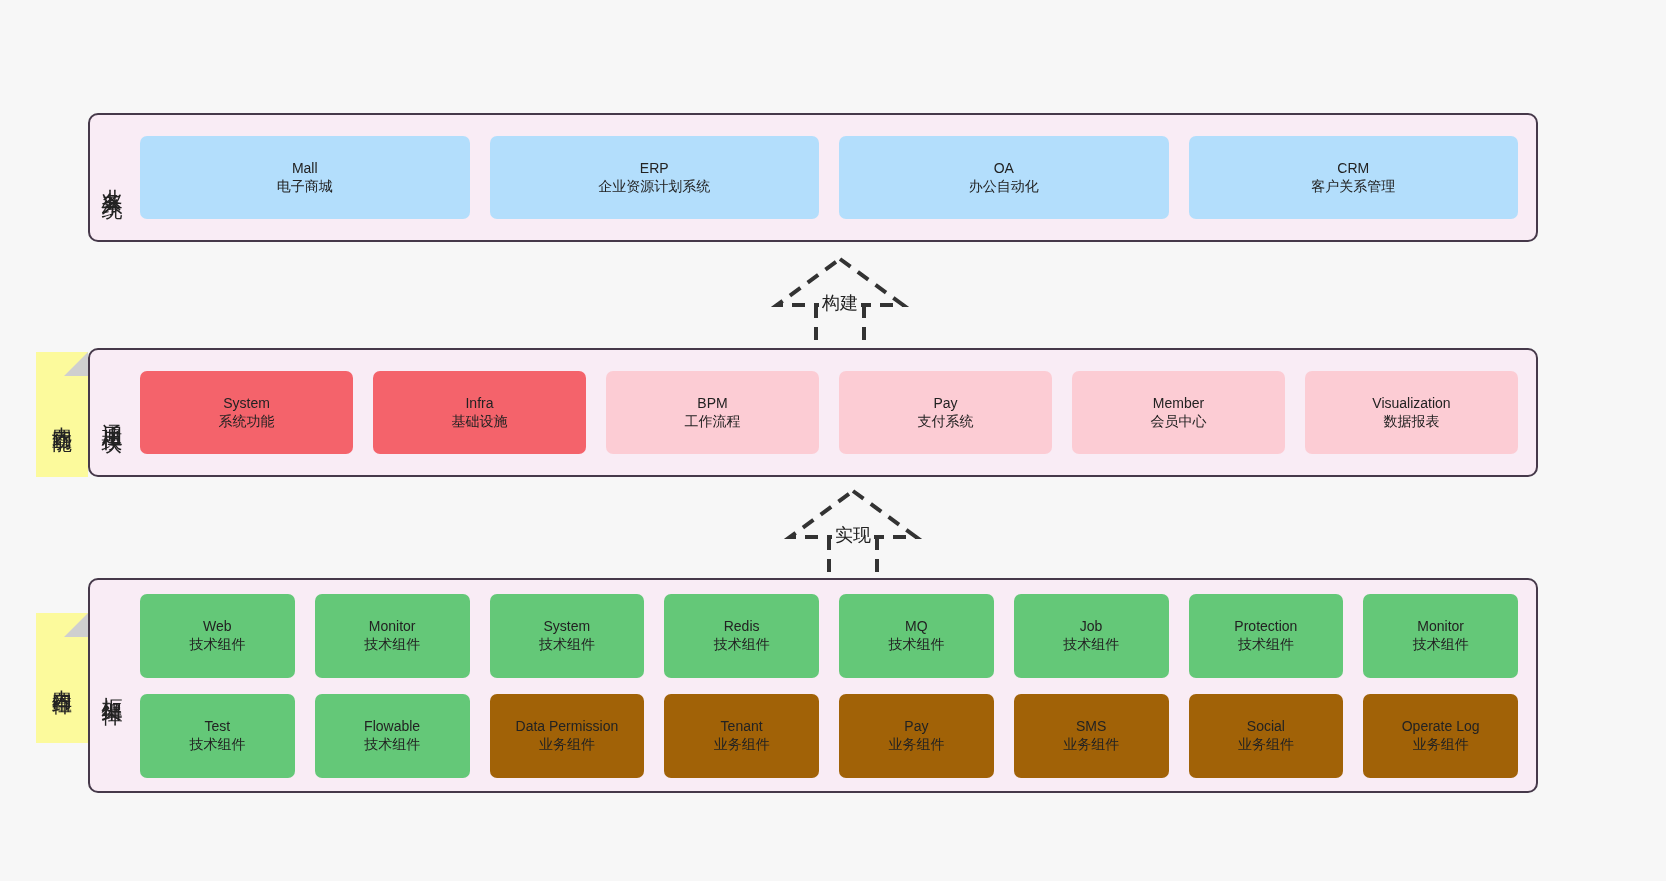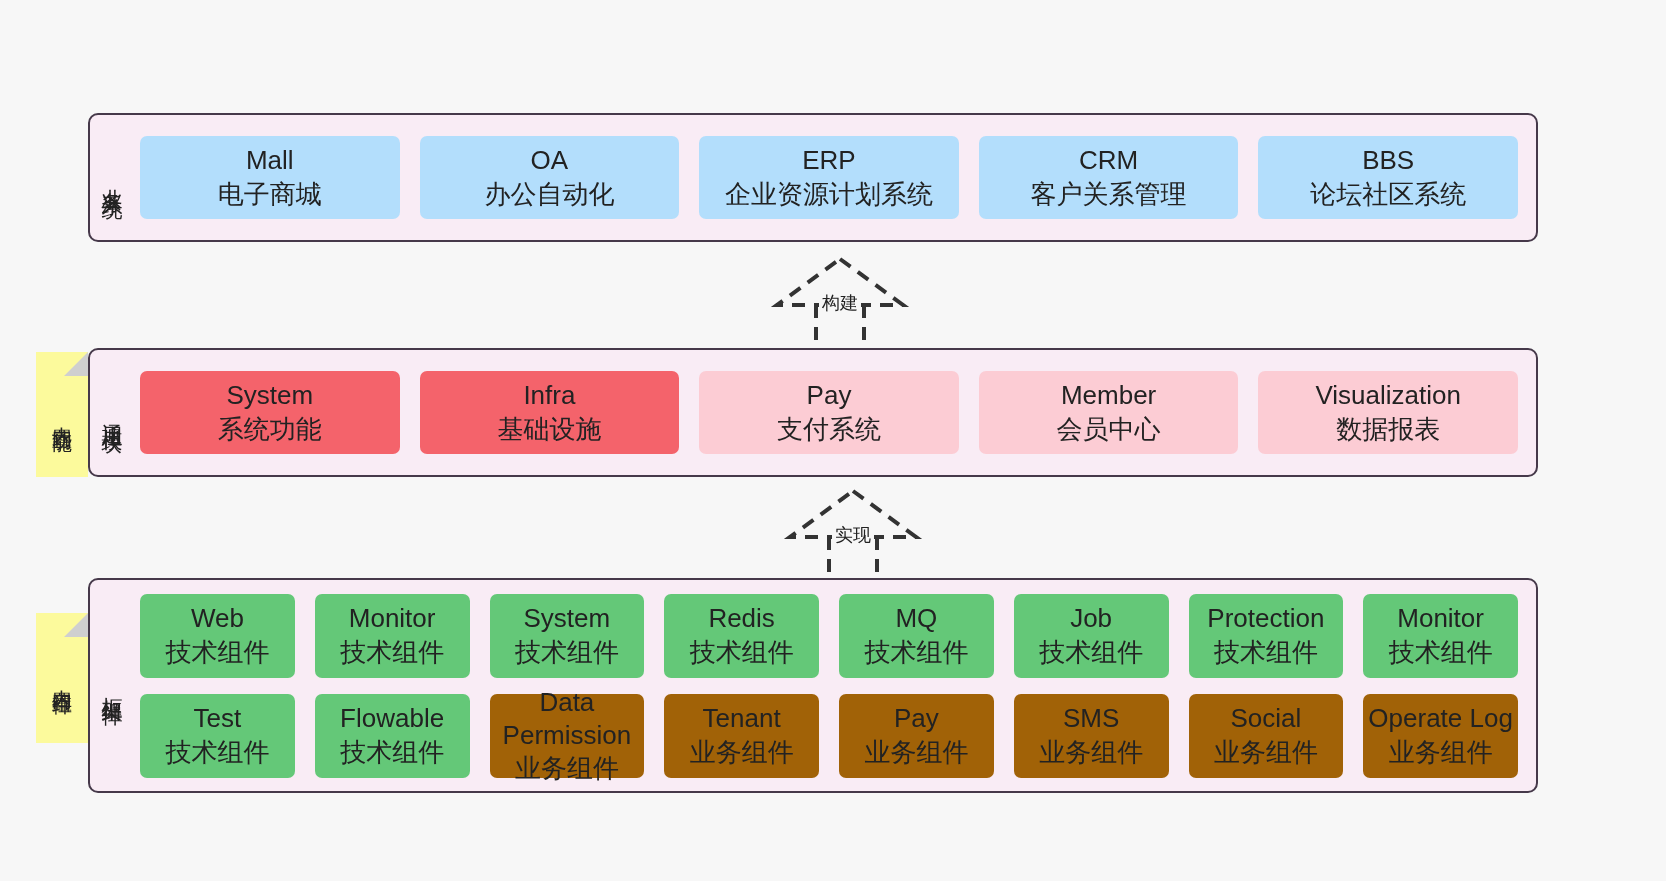--- a/index.html
+++ b/index.html
@@ -54,21 +54,21 @@
 
   
   .card {
     flex: 1 1 0;
     border-radius: 7px;
     display: flex;
     flex-direction: column;
     align-items: center;
     justify-content: center;
     text-align: center;
-    font-size: 26px;
+    font-size: 14px;
     color: #222;
     line-height: 1.28;
     box-sizing: border-box;
     padding: 6px 4px;
   }
   .card .t1 { white-space: nowrap; }
   .card .t2 { white-space: nowrap; }
   .card.wrap .t1 { white-space: normal; }
 
   .c-blue       { background: #b3defc; }
@@ -144,34 +144,30 @@
 
 <div class="layer" id="layer-business">
   <div class="layer-label">业务系统</div>
   <div class="layer-body">
     <div class="card-row h-row1">
       <div class="card c-blue">
         <span class="t1">Mall</span>
         <span class="t2">电子商城</span>
       </div>
       <div class="card c-blue">
+        <span class="t1">ERP</span>
+        <span class="t2">企业资源计划系统</span>
+      </div>
+      <div class="card c-blue">
         <span class="t1">OA</span>
         <span class="t2">办公自动化</span>
-      </div>
-      <div class="card c-blue">
-        <span class="t1">ERP</span>
-        <span class="t2">企业资源计划系统</span>
       </div>
       <div class="card c-blue">
         <span class="t1">CRM</span>
         <span class="t2">客户关系管理</span>
-      </div>
-      <div class="card c-blue">
-        <span class="t1">BBS</span>
-        <span class="t2">论坛社区系统</span>
       </div>
     </div>
   </div>
 </div>
 
 <div class="uml-arrow" id="arrow-build">
   <svg width="170" height="95" viewBox="0 0 170 95" fill="none">
     <path d="M85 6 L148 52 L22 52 Z" stroke="#333" stroke-width="4" stroke-dasharray="13 9" fill="none" stroke-linejoin="miter"></path>
     <path d="M61 52 L61 95 M109 52 L109 95" stroke="#333" stroke-width="4" stroke-dasharray="13 9" fill="none"></path>
   </svg>
@@ -188,20 +184,24 @@
     <div class="card-row h-row1">
       <div class="card c-red">
         <span class="t1">System</span>
         <span class="t2">系统功能</span>
       </div>
       <div class="card c-red">
         <span class="t1">Infra</span>
         <span class="t2">基础设施</span>
       </div>
       <div class="card c-pink">
+        <span class="t1">BPM</span>
+        <span class="t2">工作流程</span>
+      </div>
+      <div class="card c-pink">
         <span class="t1">Pay</span>
         <span class="t2">支付系统</span>
       </div>
       <div class="card c-pink">
         <span class="t1">Member</span>
         <span class="t2">会员中心</span>
       </div>
       <div class="card c-pink">
         <span class="t1">Visualization</span>
         <span class="t2">数据报表</span>

